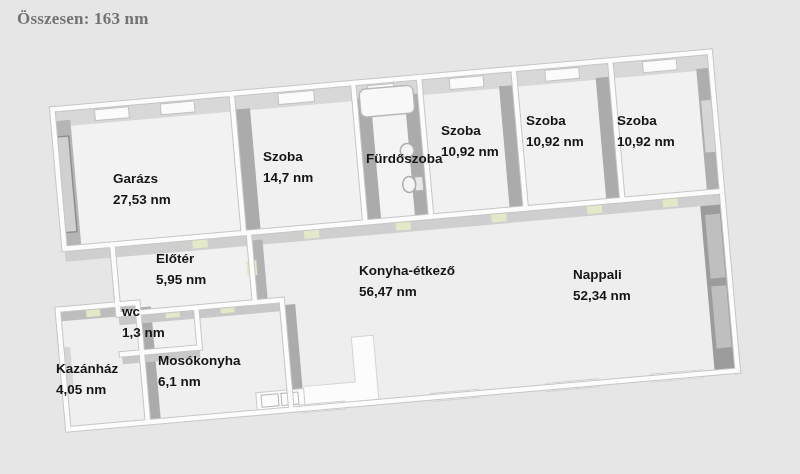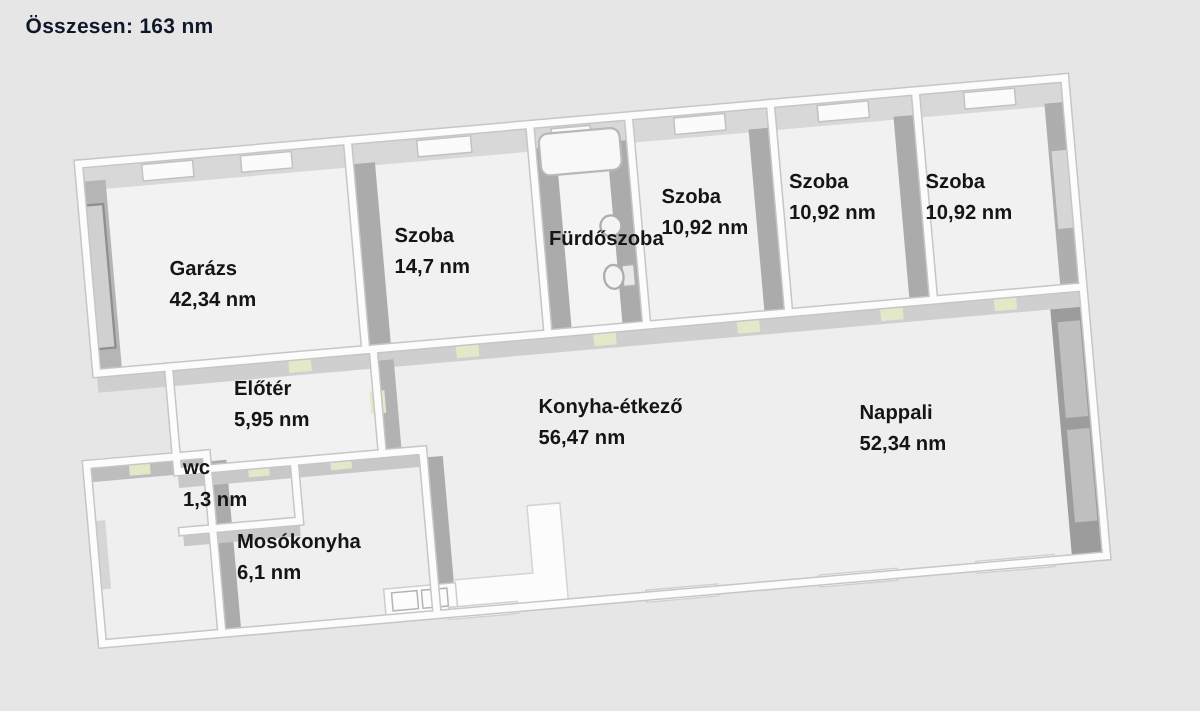--- a/index.html
+++ b/index.html
@@ -4,22 +4,23 @@
 <style>
   html,body{margin:0;padding:0;}
   .stage{
     position:relative;width:800px;height:474px;overflow:hidden;
     background:#e6e6e6;
     font-family:"Liberation Sans",sans-serif;
   }
   .stage svg{position:absolute;left:0;top:0;}
   .page-title{
     position:absolute;left:17px;top:9px;
-    font-size:14px;font-weight:bold;color:#0f172a;
+    font-size:17px;font-weight:bold;color:#737373;
     letter-spacing:0.2px;
+    font-family:Liberation Serif, serif;
   }
   .room-label{
     position:absolute;
     font-size:13.5px;font-weight:bold;color:#151515;
     line-height:21px;white-space:nowrap;
   }
 </style>
 </head>
 <body>
 
@@ -112,21 +113,21 @@
                M48,140 V210 M-12,200 H68 M-12,200 V320 M68,200 V320
                M180,0 V140 M302,0 V140 M368,0 V140 M463,0 V140 M560,0 V140
                M185,140 V210 M48,210 H212 M212,210 V320 M126,210 V250 M48,250 H126" fill="none" stroke="#fcfcfc" stroke-width="4.5" stroke-linecap="square"></path>
     </g>
   </svg>
 
   <div class="page-title">Összesen: 163 nm</div>
 
   <div class="room-label" style="left:113px;top:168px">
     <div>Garázs</div>
-    <div>42,34 nm</div>
+    <div>27,53 nm</div>
   </div>
   <div class="room-label" style="left:263px;top:146px">
     <div>Szoba</div>
     <div>14,7 nm</div>
   </div>
   <div class="room-label" style="left:366px;top:148px">
     <div>Fürdőszoba</div>
   </div>
   <div class="room-label" style="left:441px;top:120px">
     <div>Szoba</div>
@@ -153,14 +154,18 @@
     <div>52,34 nm</div>
   </div>
   <div class="room-label" style="left:122px;top:301px">
     <div>wc</div>
     <div>1,3 nm</div>
   </div>
   <div class="room-label" style="left:158px;top:350px">
     <div>Mosókonyha</div>
     <div>6,1 nm</div>
   </div>
+  <div class="room-label" style="left:56px;top:358px">
+    <div>Kazánház</div>
+    <div>4,05 nm</div>
+  </div>
 
 </div>
 
 </body></html>

